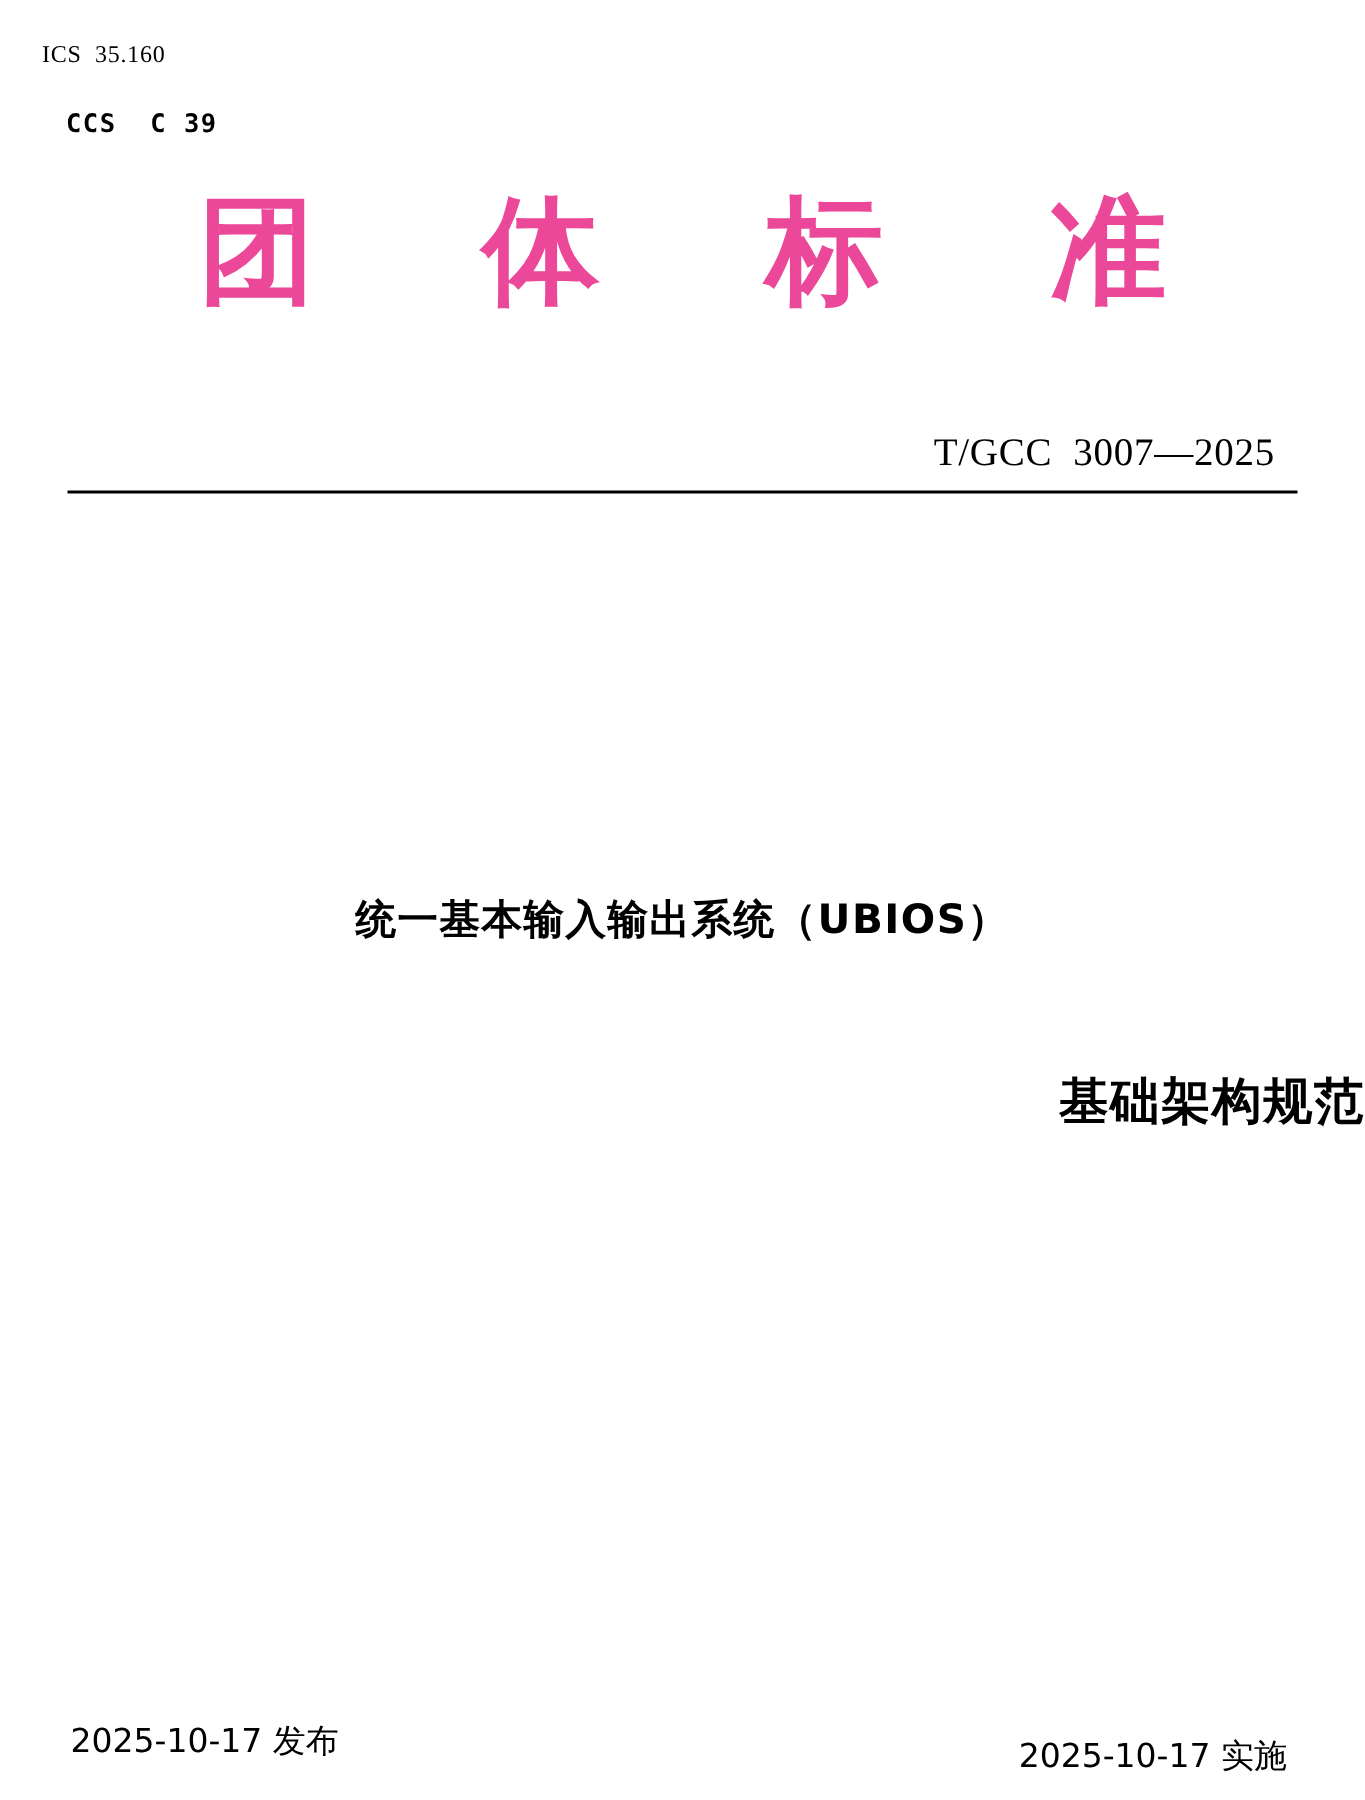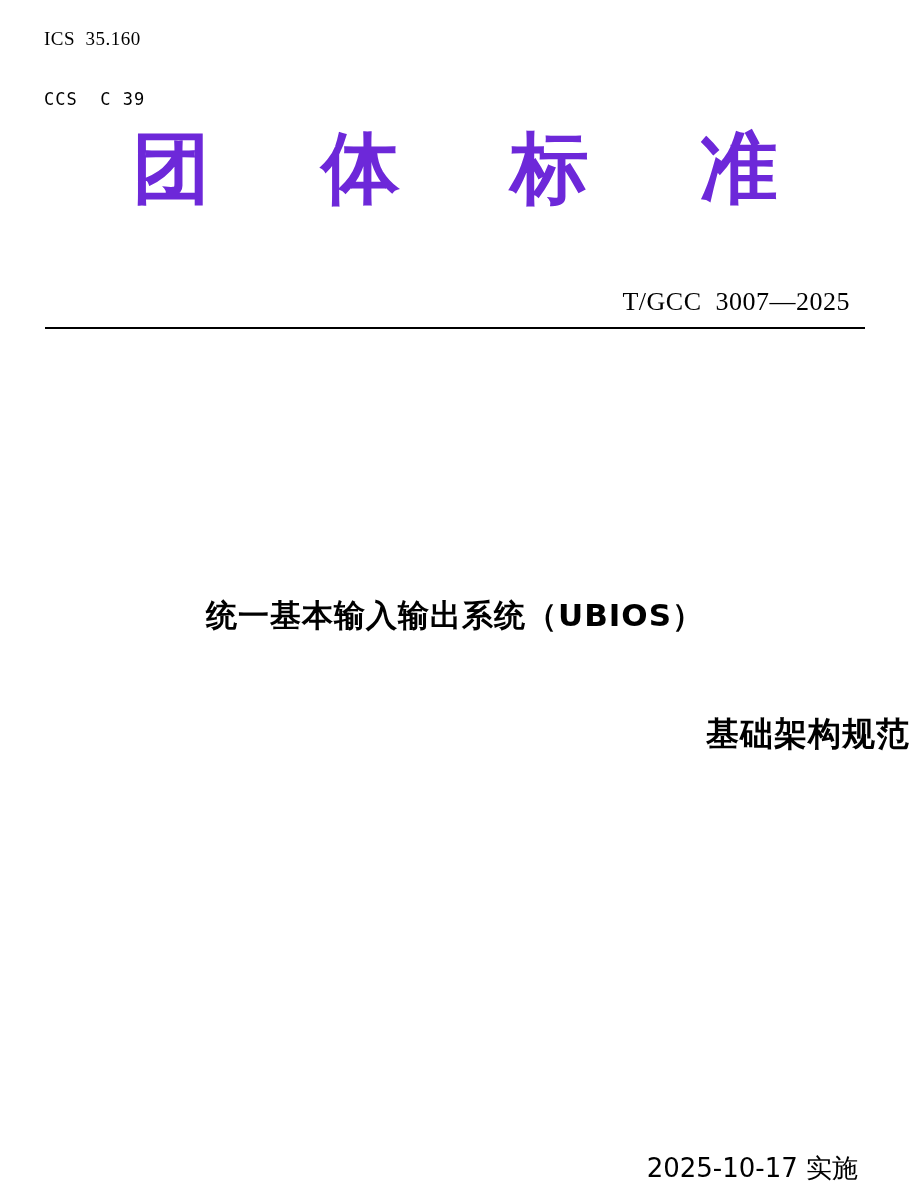--- a/index.html
+++ b/index.html
@@ -18,52 +18,52 @@
   .page {
     position: absolute;
     inset: 0;
     width: 910px;
     height: 1200px;
   }
 
   
   .ics-code {
     position: absolute;
-    left: 44px;
+    left: 28px;
     top: 28px;
     font-family: "Liberation Serif", serif;
-    font-size: 19px;
+    font-size: 16px;
     letter-spacing: 0.5px;
     white-space: pre;
   }
   .ccs-code {
     position: absolute;
     left: 44px;
-    top: 89px;
+    top: 73px;
     font-family: "DejaVu Sans Mono", monospace;
     font-size: 17px;
-    font-weight: 400;
+    font-weight: 700;
     letter-spacing: 1px;
     white-space: pre;
   }
 
   
   .std-title {
     position: absolute;
     left: 0;
     right: 0;
     top: 120px;
     text-align: center;
     font-family: "DejaVu Sans", sans-serif;
     font-weight: 700;
     font-size: 78px;
     line-height: 96px;
     letter-spacing: 42px;
     text-indent: 42px;
-    color: #6d28d9;
+    color: #ec4899;
   }
 
   
   .std-number {
     position: absolute;
     right: 60px;
     top: 287px;
     font-family: "Liberation Serif", serif;
     font-size: 26px;
     letter-spacing: 0.5px;
@@ -83,21 +83,21 @@
 
   
   .doc-title-cn1 {
     position: absolute;
     left: 0;
     right: 0;
     top: 595px;
     text-align: center;
     font-family: "DejaVu Sans", sans-serif;
     font-weight: 700;
-    font-size: 31px;
+    font-size: 27px;
     letter-spacing: 1px;
   }
   .doc-title-cn2 {
     position: absolute;
     left: 0;
     right: 0;
     top: 712px;
     text-align: right;
     font-family: "DejaVu Sans", sans-serif;
     font-weight: 700;
@@ -122,21 +122,21 @@
     bottom: 24px;
     font-family: "DejaVu Sans", sans-serif;
     font-size: 22px;
     letter-spacing: 0px;
   }
   .footer-right {
     position: absolute;
     right: 52px;
     bottom: 14px;
     font-family: "DejaVu Sans", sans-serif;
-    font-size: 26px;
+    font-size: 22px;
     letter-spacing: 0px;
   }
 </style>
 </head>
 <body>
 
 <div class="page">
 
   <div class="ics-code">ICS  35.160</div>
 
@@ -146,16 +146,17 @@
 
   <div class="std-number">T/GCC  3007—2025</div>
 
   <div class="rule"></div>
 
   <div class="doc-title-cn1">统一基本输入输出系统（UBIOS）</div>
 
   <div class="doc-title-cn2">基础架构规范</div>
 
 
+  <div class="footer-left">2025-10-17 发布</div>
 
   <div class="footer-right">2025-10-17 实施</div>
 
 </div>
 
 </body></html>

